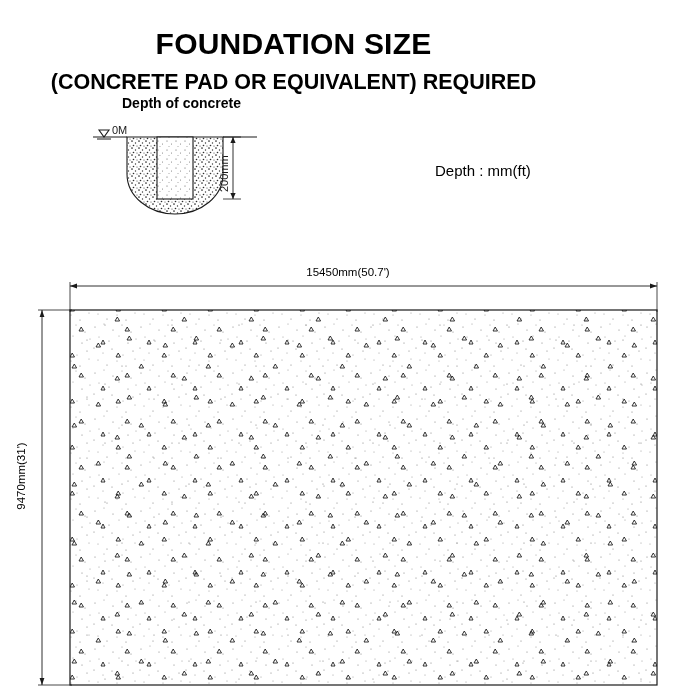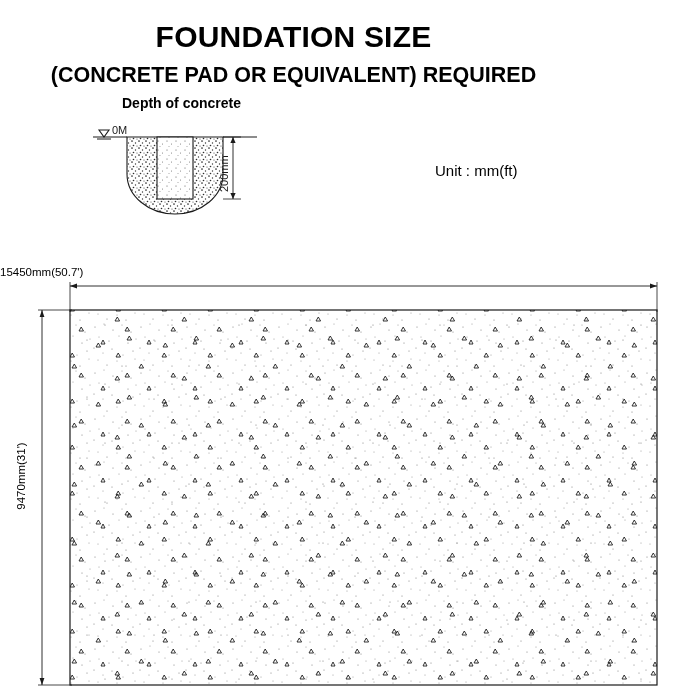--- a/index.html
+++ b/index.html
@@ -12,21 +12,21 @@
     height: 700px;
     position: relative;
     font-family: "Liberation Sans", sans-serif;
     color: #000000;
     overflow: hidden;
   }
 
   
   #title-block {
     position: absolute;
-    top: 21px;
+    top: 28px;
     left: 0;
     width: 587px;
     text-align: center;
   }
   #main-title {
     font-size: 30px;
     font-weight: bold;
     letter-spacing: 0.2px;
     line-height: 1.08;
   }
@@ -67,20 +67,21 @@
     top: 0;
     width: 700px;
     height: 700px;
     pointer-events: none;
   }
   #width-dim-label {
     position: absolute;
     left: 0;
     top: 266px;
     width: 696px;
+    text-align: center;
     font-size: 11.5px;
   }
   #height-dim-label {
     position: absolute;
     left: -24px;
     top: 470px;
     width: 90px;
     text-align: center;
     font-size: 11.5px;
     transform: rotate(-90deg);
@@ -134,21 +135,21 @@
   <rect x="82" y="25" width="36" height="62" fill="url(#padHatch)" stroke="#1a1a1a" stroke-width="1.1"></rect>
 
   <line x1="148" y1="25" x2="166" y2="25" stroke="#1a1a1a" stroke-width="0.8"></line>
   <line x1="148" y1="87" x2="166" y2="87" stroke="#1a1a1a" stroke-width="0.8"></line>
   <line x1="158" y1="25" x2="158" y2="87" stroke="#1a1a1a" stroke-width="0.9"></line>
   <polygon points="158,25 155.4,31 160.6,31" fill="#1a1a1a"></polygon>
   <polygon points="158,87 155.4,81 160.6,81" fill="#1a1a1a"></polygon>
   <text x="153" y="80" class="dim-text-200" font-family="Liberation Sans, sans-serif" fill="#1a1a1a" transform="rotate(-90 153 80)">200mm</text>
 </svg>
 
-<div id="unit-note">Unit : mm(ft)</div>
+<div id="unit-note">Depth : mm(ft)</div>
 
 <svg id="plan-svg" viewBox="0 0 700 700">
   <defs>
 
     <pattern id="concretePlan" width="46" height="46" patternUnits="userSpaceOnUse">
       <rect width="46" height="46" fill="#ffffff"></rect>
 
       <circle cx="3" cy="5" r="0.55" fill="#7a7a7a"></circle>
       <circle cx="12" cy="2" r="0.5" fill="#8a8a8a"></circle>
       <circle cx="21" cy="8" r="0.55" fill="#7a7a7a"></circle>

